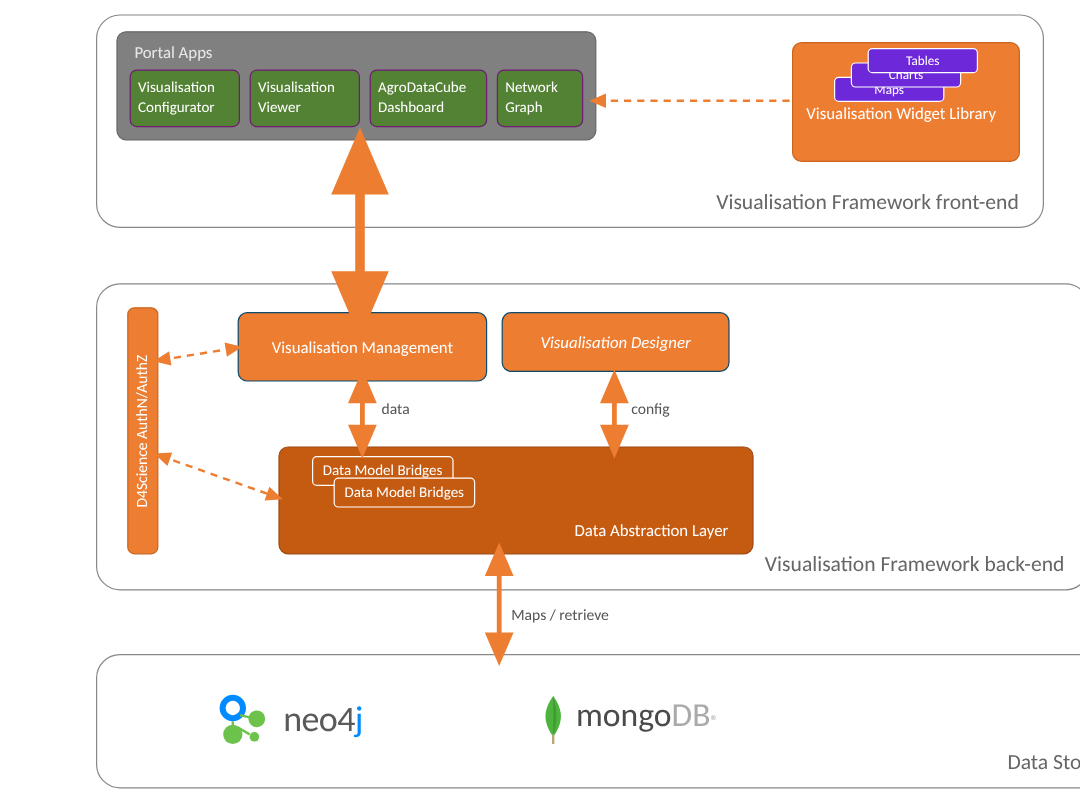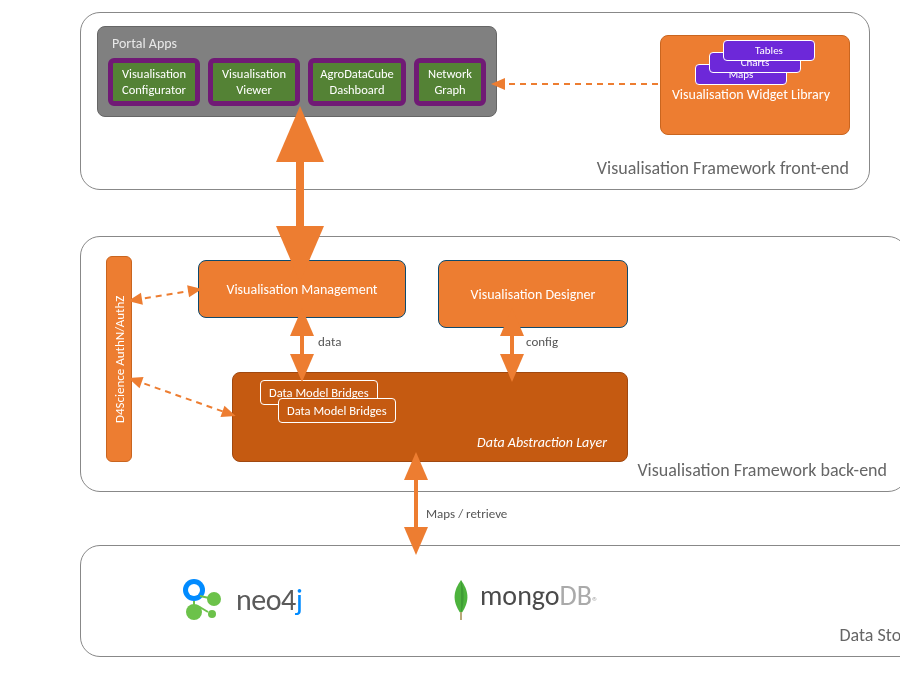--- a/index.html
+++ b/index.html
@@ -2,27 +2,27 @@
 <html><head>
 <meta charset="utf-8">
 <style>
 * { box-sizing: border-box; margin: 0; padding: 0; }
 body { font-family: Calibri, Arial, sans-serif; width: 900px; height: 675px; position: relative; background: #fff; }
 .layer { position: absolute; border: 1px solid #888; border-radius: 20px; background: #fff; }
 .layer-label { position: absolute; right: 20px; bottom: 10px; color: #666; font-size: 18px; }
 .portal-apps { position: absolute; background: #808080; border: 1px solid #666; border-radius: 8px; padding: 8px 10px 10px 10px; }
 .portal-apps-label { color: #e8e8e8; font-size: 14px; margin-bottom: 6px; margin-left: 4px; }
 .apps-row { display: flex; gap: 8px; }
-.app-box { background: #548235; border: 5px solid #701a75; border-radius: 6px; color: #fff; font-size: 12.5px; text-align: center; padding: 10px 6px; line-height: 1.3; display: flex; align-items: center; justify-content: center; }
+.app-box { background: #548235; border: 1px solid #701a75; border-radius: 6px; color: #fff; font-size: 12.5px; padding: 10px 6px; line-height: 1.3; display: flex; align-items: center; justify-content: center; }
 .widget-lib { position: absolute; background: #ED7D31; border: 1px solid #c9651f; border-radius: 8px; color: #fff; text-align: center; padding: 50px 14px 10px 6px; font-size: 14px; line-height: 1.3; }
 .widget-stack { position: absolute; }
 .widget-card { position: absolute; background: #6d28d9; border: 1px solid #fff; border-radius: 4px; color: #fff; font-size: 11px; text-align: center; padding: 3px 0; }
 .orange-box { position: absolute; background: #ED7D31; border: 1px solid #0c4a6e; border-radius: 8px; color: #fff; font-size: 14px; display: flex; align-items: center; justify-content: center; text-align: center; }
 .dal-box { position: absolute; background: #C55A11; border: 1px solid #a04810; border-radius: 8px; color: #fff; font-size: 14px; }
-.dal-label { position: absolute; right: 20px; bottom: 10px; font-size: 14px; font-style: italic; }
+.dal-label { position: absolute; right: 20px; bottom: 10px; font-size: 14px; }
 .bridge-card { position: absolute; background: #C55A11; border: 1px solid #fff; border-radius: 4px; color: #fff; font-size: 12.5px; padding: 4px 8px; }
 .authz { position: absolute; background: #ED7D31; border: 1px solid #c9651f; border-radius: 6px; color: #fff; font-size: 13px; writing-mode: vertical-rl; transform: rotate(180deg); display: flex; align-items: center; justify-content: center; padding: 10px 4px; }
 .conn-label { position: absolute; color: #555; font-size: 13px; }
 .logo-neo4j { position: absolute; display: flex; align-items: center; gap: 10px; }
 .neo4j-text { font-size: 30px; color: #5a5a5a; font-weight: 300; letter-spacing: -0.5px; }
 .neo4j-text .j { color: #018bff; }
 .logo-mongo { position: absolute; display: flex; gap: 8px; }
 .mongo-text { font-size: 28px; font-weight: 300; color: #aaa; }
 .mongo-text .m { color: #4a4a4a; }
 svg.connectors { position: absolute; top: 0; left: 0; pointer-events: none; }
@@ -53,21 +53,21 @@
   <div class="widget-card" style="left:28px; top:0px; width:92px;">Tables</div>
 </div>
 
 <div class="layer" style="left:80px; top:236px; width:828px; height:256px;">
   <div class="layer-label">Visualisation Framework back-end</div>
 </div>
 
 <div class="authz" style="left:106px; top:256px; width:26px; height:206px;">D4Science AuthN/AuthZ</div>
 
 <div class="orange-box" style="left:198px; top:260px; width:208px; height:58px;">Visualisation Management</div>
-<div class="orange-box" style="left:438px; top:260px; width:190px; height:68px;">Visualisation Designer</div>
+<div class="orange-box" style="left:418px; top:260px; width:190px; height:50px;font-style:italic;">Visualisation Designer</div>
 
 <div class="dal-box" style="left:232px; top:372px; width:396px; height:90px;">
   <div class="dal-label">Data Abstraction Layer</div>
 </div>
 <div class="bridge-card" style="left:260px; top:380px;">Data Model Bridges</div>
 <div class="bridge-card" style="left:278px; top:398px;">Data Model Bridges</div>
 
 <div class="layer" style="left:80px; top:545px; width:874px; height:112px;padding-left:41px;">
   <div class="layer-label">Data Storage</div>
 </div>

